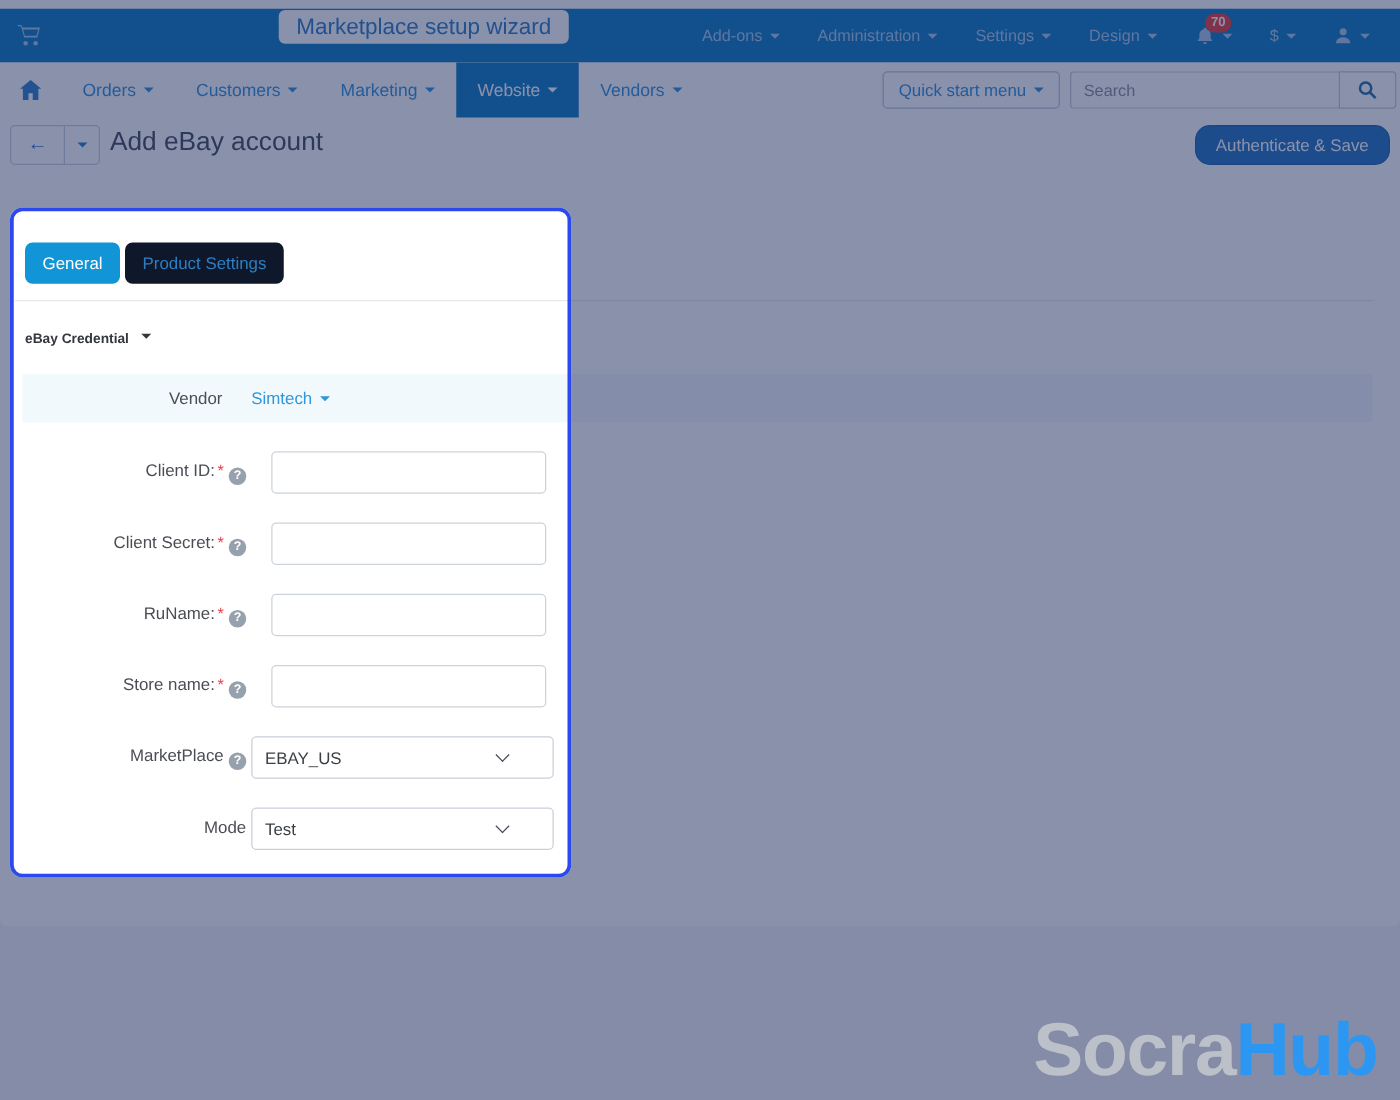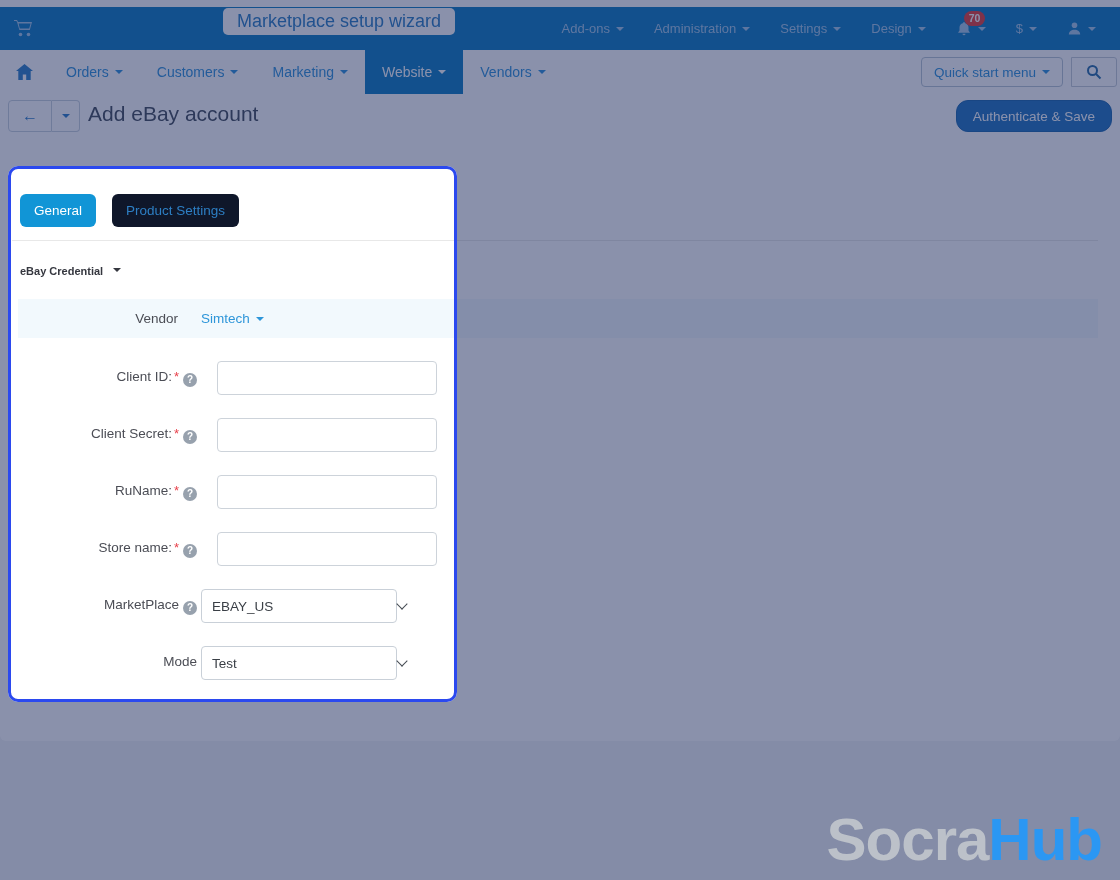--- a/index.html
+++ b/index.html
@@ -35,41 +35,41 @@
 
   
   .page-header { position:relative; height:46px; }
   .back-group { position:absolute; left:8px; top:6px; height:32px; display:flex; }
   .back-btn { width:44px; height:32px; border:1px solid #c9d2dd; border-radius:4px 0 0 4px; background:#fff; color:#2e7ec9; font-size:16px; display:flex; align-items:center; justify-content:center; cursor:pointer; }
   .back-caret-btn { width:28px; height:32px; border:1px solid #c9d2dd; border-left:0; border-radius:0 4px 4px 0; background:#fff; color:#2e7ec9; display:flex; align-items:center; justify-content:center; cursor:pointer; }
   .page-title { position:absolute; left:88px; top:8px; font-size:21px; font-weight:400; color:#444e5c; }
   .save-btn { position:absolute; right:8px; top:6px; height:32px; padding:0 16px; background:#2375c1; border:1px solid #1d68af; border-radius:12px; color:#ffffff; font-size:13.5px; cursor:pointer; }
 
   
-  .tabs { position:absolute; left:20px; top:194px; display:flex; gap:16px; z-index:1; }
+  .tabs { position:absolute; left:20px; top:194px; display:flex; gap:4px; z-index:1; }
   .tab { height:33px; padding:0 14px; display:flex; align-items:center; font-size:13.5px; border-radius:6px; cursor:pointer; }
   .tab.active { background:#1195d6; color:#ffffff; }
   .tab.inactive { background:#0f172a; color:#2d7fc4; }
   .tab-divider { position:absolute; left:12px; top:240px; width:1086px; height:1px; background:#e8e8e8; }
 
   .section-heading { position:absolute; left:20px; top:265px; font-size:11px; font-weight:bold; color:#35373f; cursor:pointer; }
   .section-heading .caret { border-top-color:#35373f; margin-left:10px; vertical-align:3px; }
 
   .vendor-row { position:absolute; left:18px; top:299px; width:1080px; height:39px; background:#f2f9fd; }
   .vendor-label { position:absolute; left:0; top:0; width:160px; height:39px; line-height:39px; text-align:right; color:#4b4d55; font-size:13.5px; }
   .vendor-value { position:absolute; left:183px; top:0; height:39px; line-height:39px; color:#2e96d9; font-size:13.5px; cursor:pointer; }
   .vendor-value .caret { border-top-color:#2e96d9; }
 
   .form-row { position:absolute; left:0; width:1100px; height:34px; }
   .form-label { position:absolute; left:0; top:8px; width:197px; text-align:right; color:#4b4d55; font-size:13.5px; white-space:nowrap; }
   .req { color:#e8414b; margin-left:2px; font-size:13px; }
   .help { display:inline-block; width:14px; height:14px; margin-left:4px; background:#97a1ad; color:#fff; border-radius:50%; font-size:10px; font-weight:bold; text-align:center; line-height:14px; vertical-align:-2px; cursor:pointer; }
   .form-input { position:absolute; left:217px; top:0; width:220px; height:34px; border:1px solid #cdd3da; border-radius:4px; padding:0 9px; font-size:13px; color:#3a3f46; outline:none; background:#fff; }
   .select-wrap { position:absolute; left:201px; top:0; width:218px; height:34px; }
-  .form-select { width:196px; height:34px; border:1px solid #c9d0d8; border-radius:4px; padding:0 10px; font-size:13.5px; color:#3a3f46; background:#fff; appearance:none; -webkit-appearance:none; -moz-appearance:none; outline:none; }
+  .form-select { width:242px; height:34px; border:1px solid #c9d0d8; border-radius:4px; padding:0 10px; font-size:13.5px; color:#3a3f46; background:#fff; appearance:none; -webkit-appearance:none; -moz-appearance:none; outline:none; }
   .sel-caret { position:absolute; right:13px; top:11px; width:8px; height:8px; border-right:1.6px solid #454b52; border-bottom:1.6px solid #454b52; transform:rotate(45deg); pointer-events:none; }
 
   
   .spotlight { position:absolute; left:8px; top:166px; width:449px; height:536px; border:3px solid #2b49ef; border-radius:10px; box-shadow:0 0 0 2000px rgba(21,35,87,0.5); z-index:5; pointer-events:none; }
 
   
   .logo { position:absolute; right:18px; top:810px; z-index:6; font-size:60px; font-weight:bold; letter-spacing:-1px; line-height:1; }
   .logo-gray { color:#bcc1c9; }
   .logo-blue { color:#2b97f3; }
 
@@ -168,20 +168,21 @@
         <span>Vendors</span>
           <span class="caret"></span>
       </div>
 
       <div class="nav-right">
         <div class="quick-start">
           <span>Quick start menu</span>
             <span class="caret"></span>
         </div>
         <div class="search-group">
+          <input class="search-input" type="text" placeholder="Search" style="">
           <button class="search-btn">
             <span>
               <svg width="16" height="16" viewBox="0 0 16 16" fill="none" stroke="currentColor" stroke-width="2">
                 <circle cx="6.5" cy="6.5" r="4.5"></circle>
                   <line x1="10" y1="10" x2="14.5" y2="14.5"></line>
               </svg>
             </span>
           </button>
         </div>
       </div>

